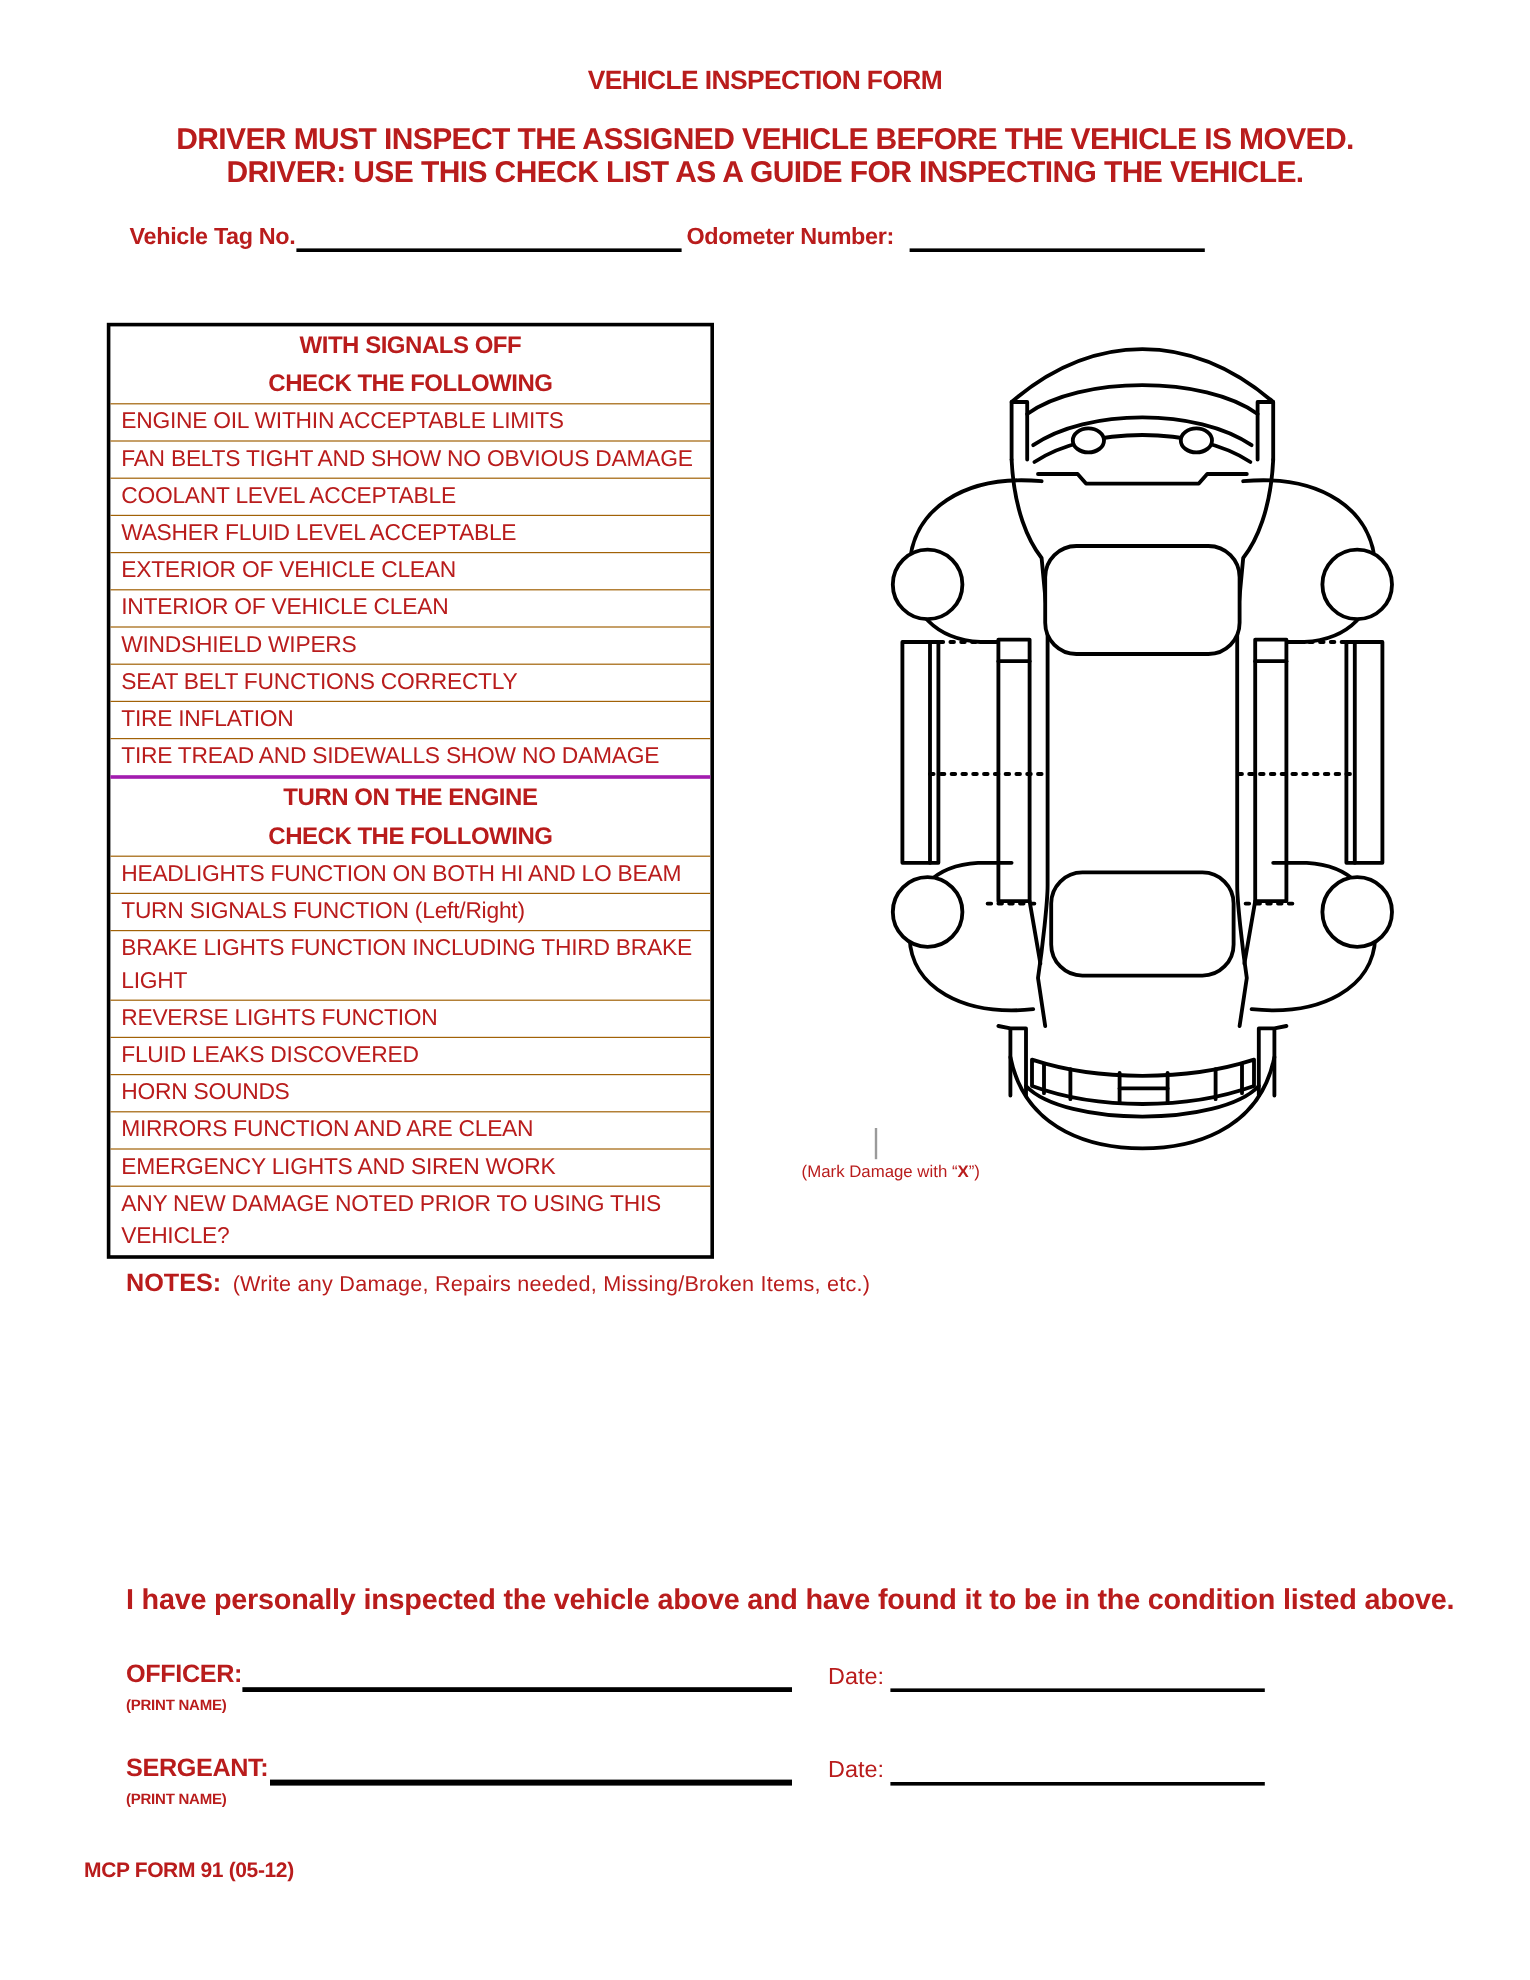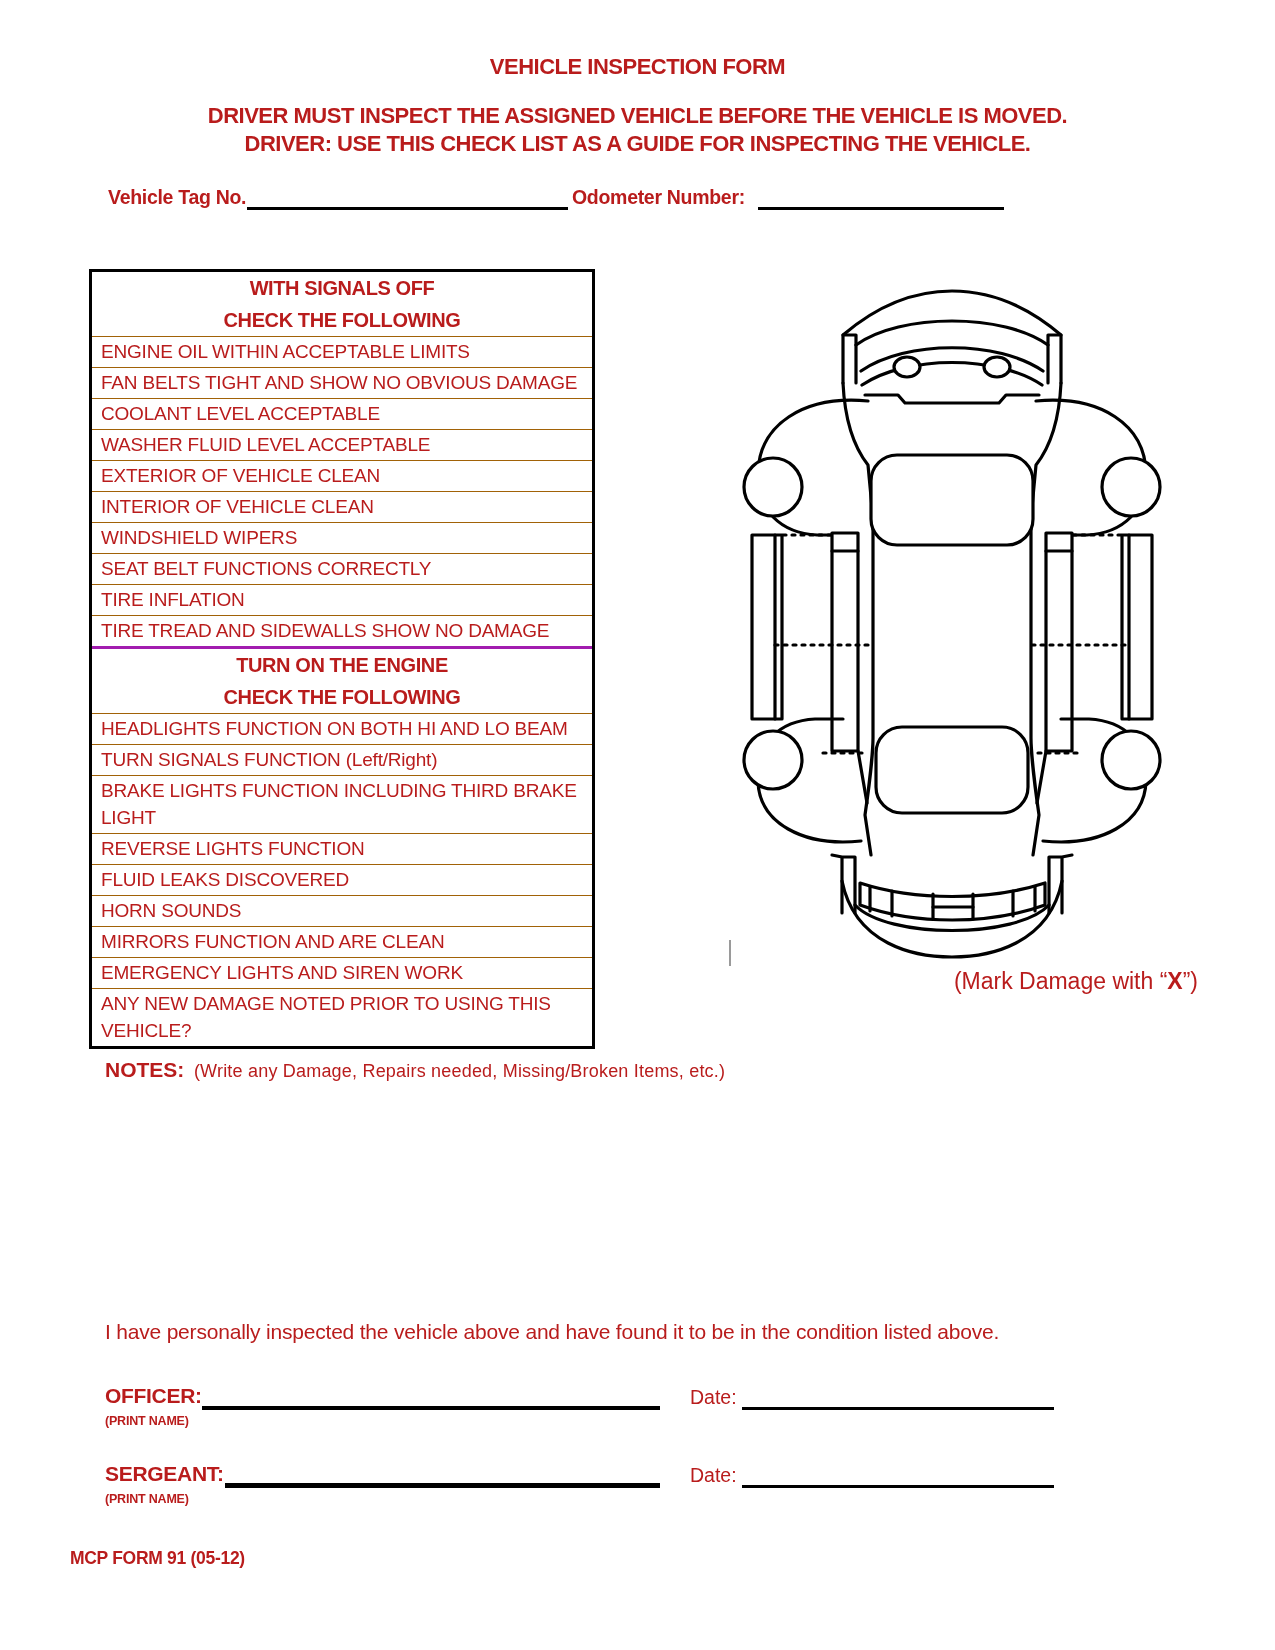--- a/index.html
+++ b/index.html
@@ -9,21 +9,21 @@
     font-family:"Liberation Sans", sans-serif; color:#b91c1c;
     overflow:hidden;
   }
   .abs { position:absolute; }
   .title {
     top:54px; left:0; width:1275px; text-align:center;
     font-size:22px; font-weight:bold; letter-spacing:-0.5px;
   }
   .instructions {
     top:102px; left:0; width:1275px; text-align:center;
-    font-size:22px; font-weight:bold; line-height:28px; letter-spacing:-0.5px;
+    font-size:25px; font-weight:bold; line-height:28px; letter-spacing:-0.5px;
   }
   
   .tagline { top:184px; left:0; width:1053px; height:30px;text-decoration:underline; }
   .tagline .lbl { position:absolute; font-size:19.5px; font-weight:bold; letter-spacing:-0.3px; top:2px; }
   .blank { position:absolute; border-bottom:3px solid #000; height:26px; }
   
   .table {
     top:269px; left:89px; width:506px;
     border:3px solid #000;
   }
@@ -32,29 +32,29 @@
     padding:2px 0; letter-spacing:-0.4px;
   }
   .row {
     border-top:1px solid #a16207; font-size:19px; line-height:27px;
     padding:1px 8px 2px 9px; min-height:30px; letter-spacing:-0.2px;
   }
   .hdr + .hdr { border-top:none; }
   .sec2hdr { border-top:3px solid #a21caf; }
   
   .diagram { top:283px; left:695px; width:470px; height:690px; }
-  .caption { top:968px; left:728px; width:470px; text-align:right; font-size:23px; }
+  .caption { top:968px; left:668px; width:470px; text-align:left; font-size:14px; }
   .caption b { font-weight:bold; }
   .artifact { top:940px; left:729px; width:2px; height:26px; background:#9a9a9a; }
   
   .notes { top:1058px; left:105px; width:1100px; font-size:20px; }
   .notes .nlabel { font-weight:bold; font-size:21px; }
   .notes .nhint { font-size:18px; margin-left:4px; letter-spacing:0.2px;margin-top:33px; }
   
-  .statement { top:1320px; left:105px; width:1120px; font-size:21px; letter-spacing:-0.2px; }
+  .statement { top:1320px; left:105px; width:1120px; font-size:24px; letter-spacing:-0.2px;font-weight:bold; }
   
   .sigrow { left:0; width:1117px; height:32px; }
   .sigrow .role { position:absolute; left:105px; top:0; font-size:21px; font-weight:bold; letter-spacing:-0.3px; }
   .sigrow .datelbl { position:absolute; left:690px; top:2px; font-size:19.5px; }
   .printname { left:105px; font-size:12.5px; font-weight:bold; letter-spacing:-0.2px; }
   .footer { top:1548px; left:70px; font-size:17.5px; font-weight:bold; letter-spacing:-0.3px; }
 </style>
 </head>
 <body>
 

